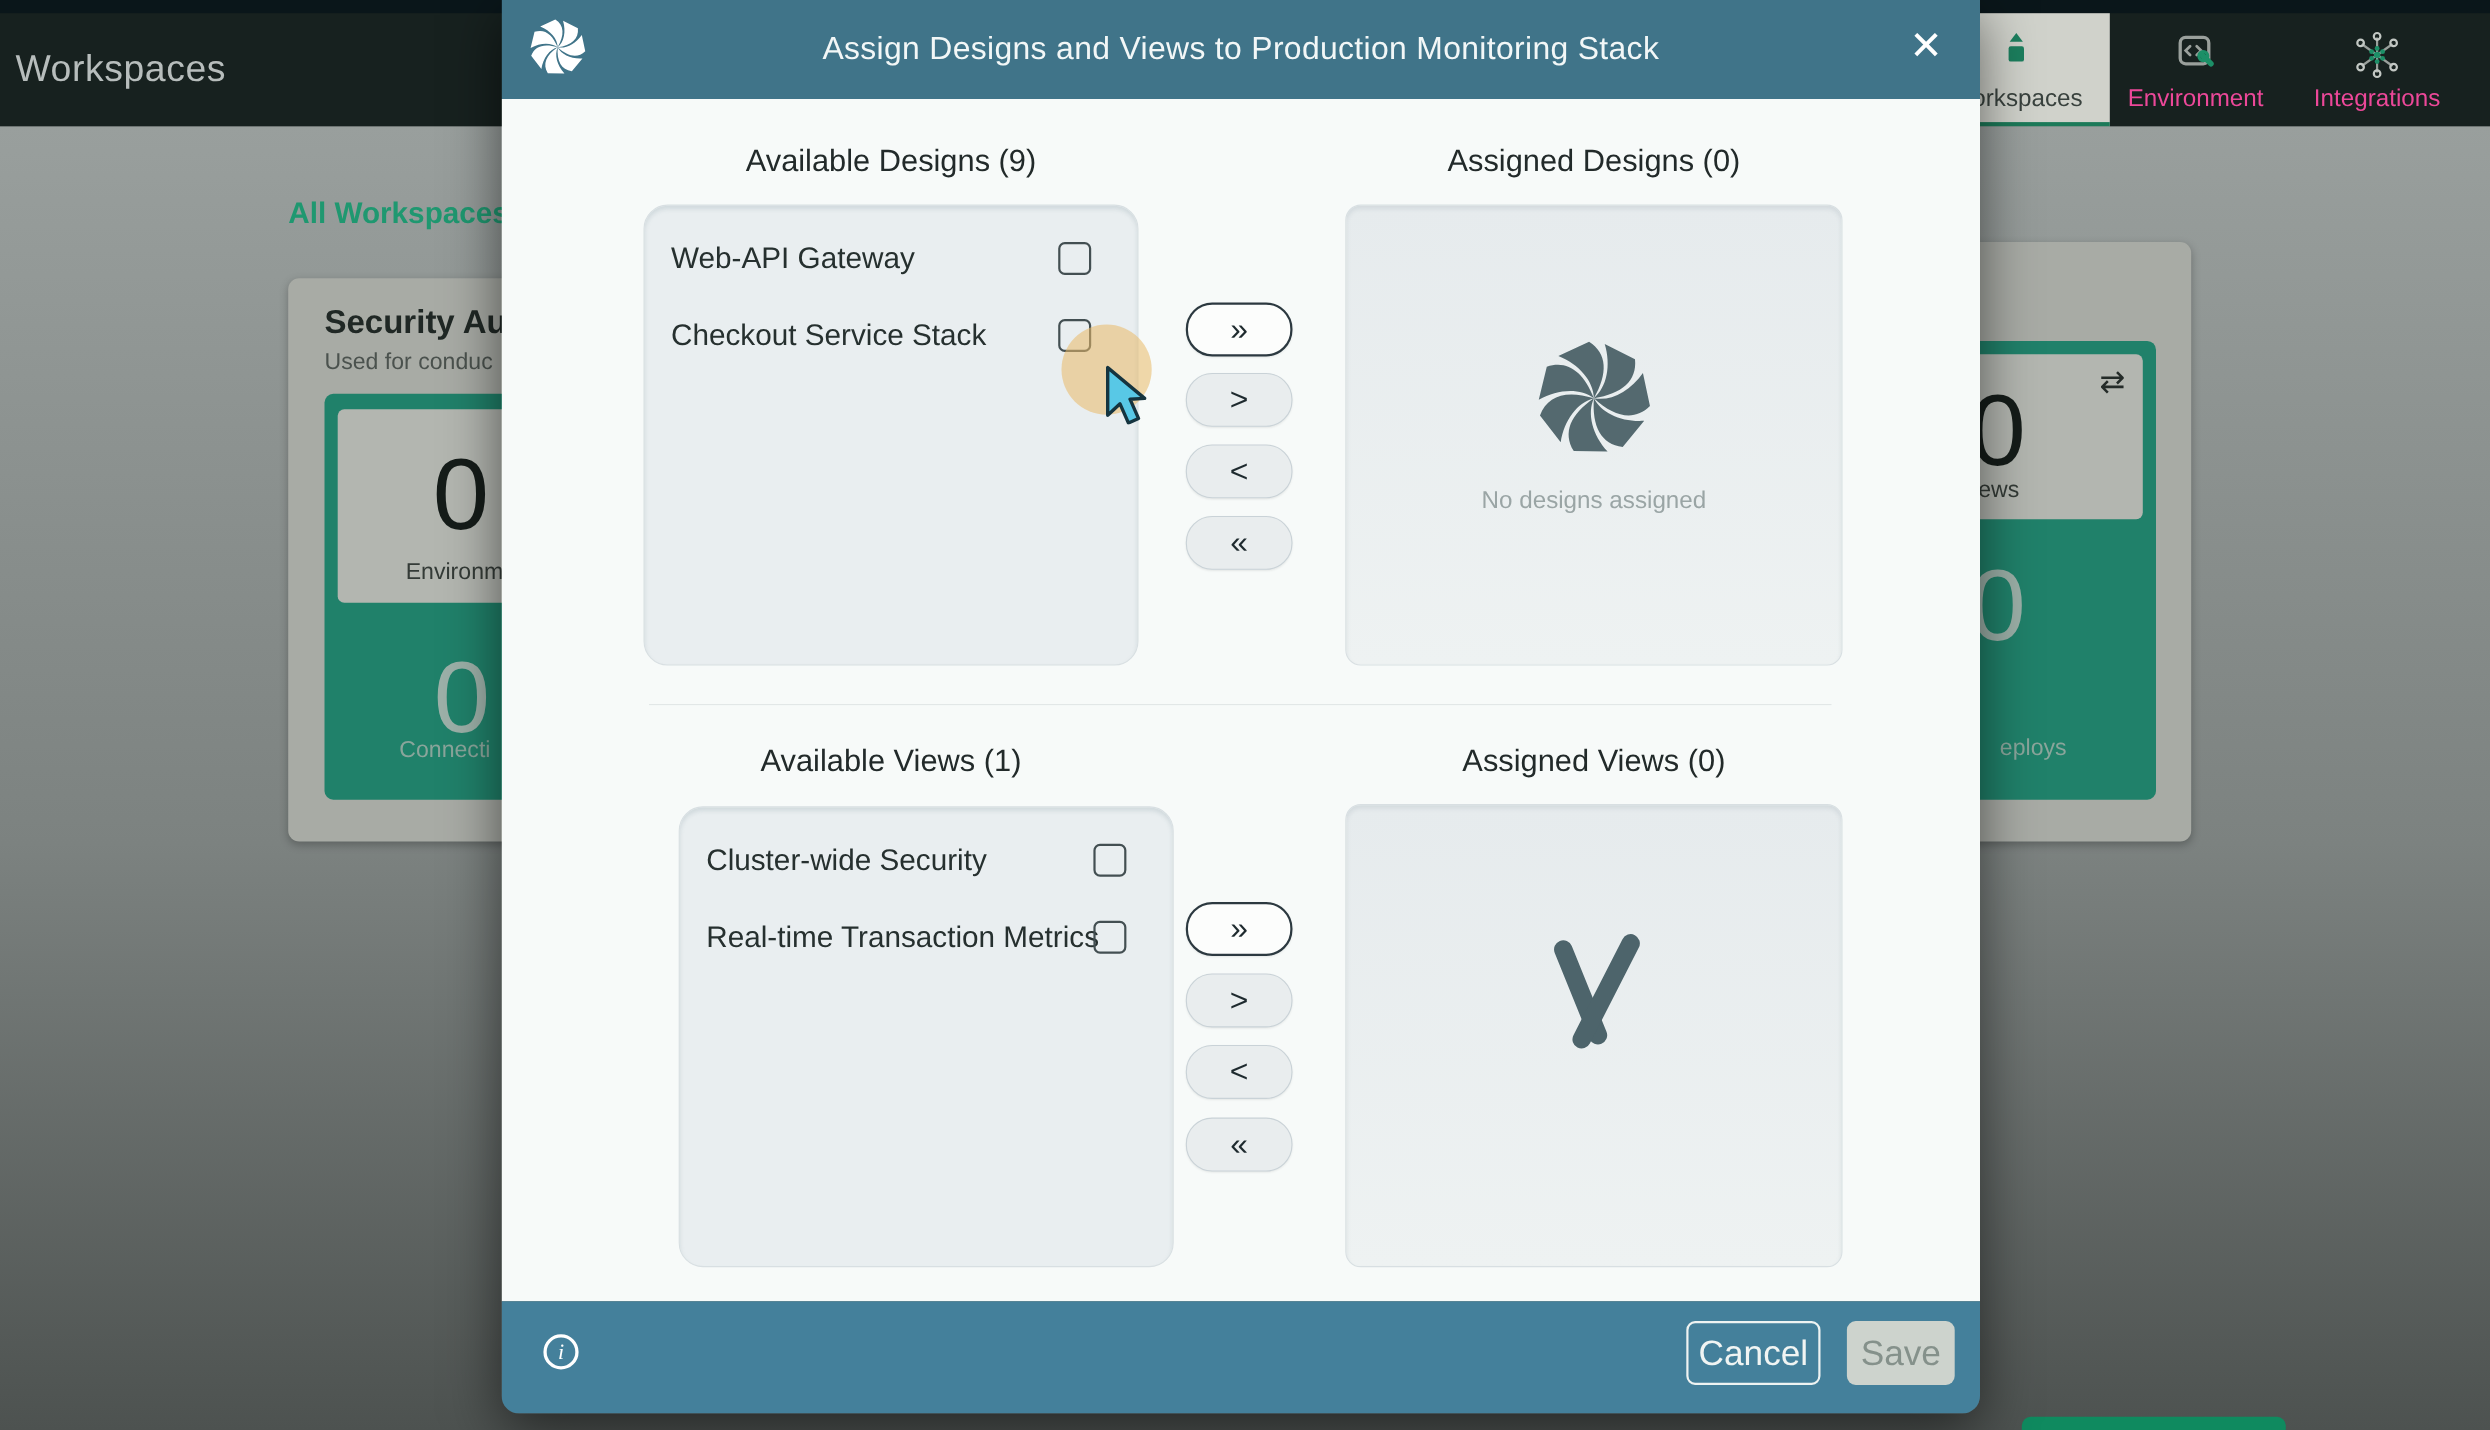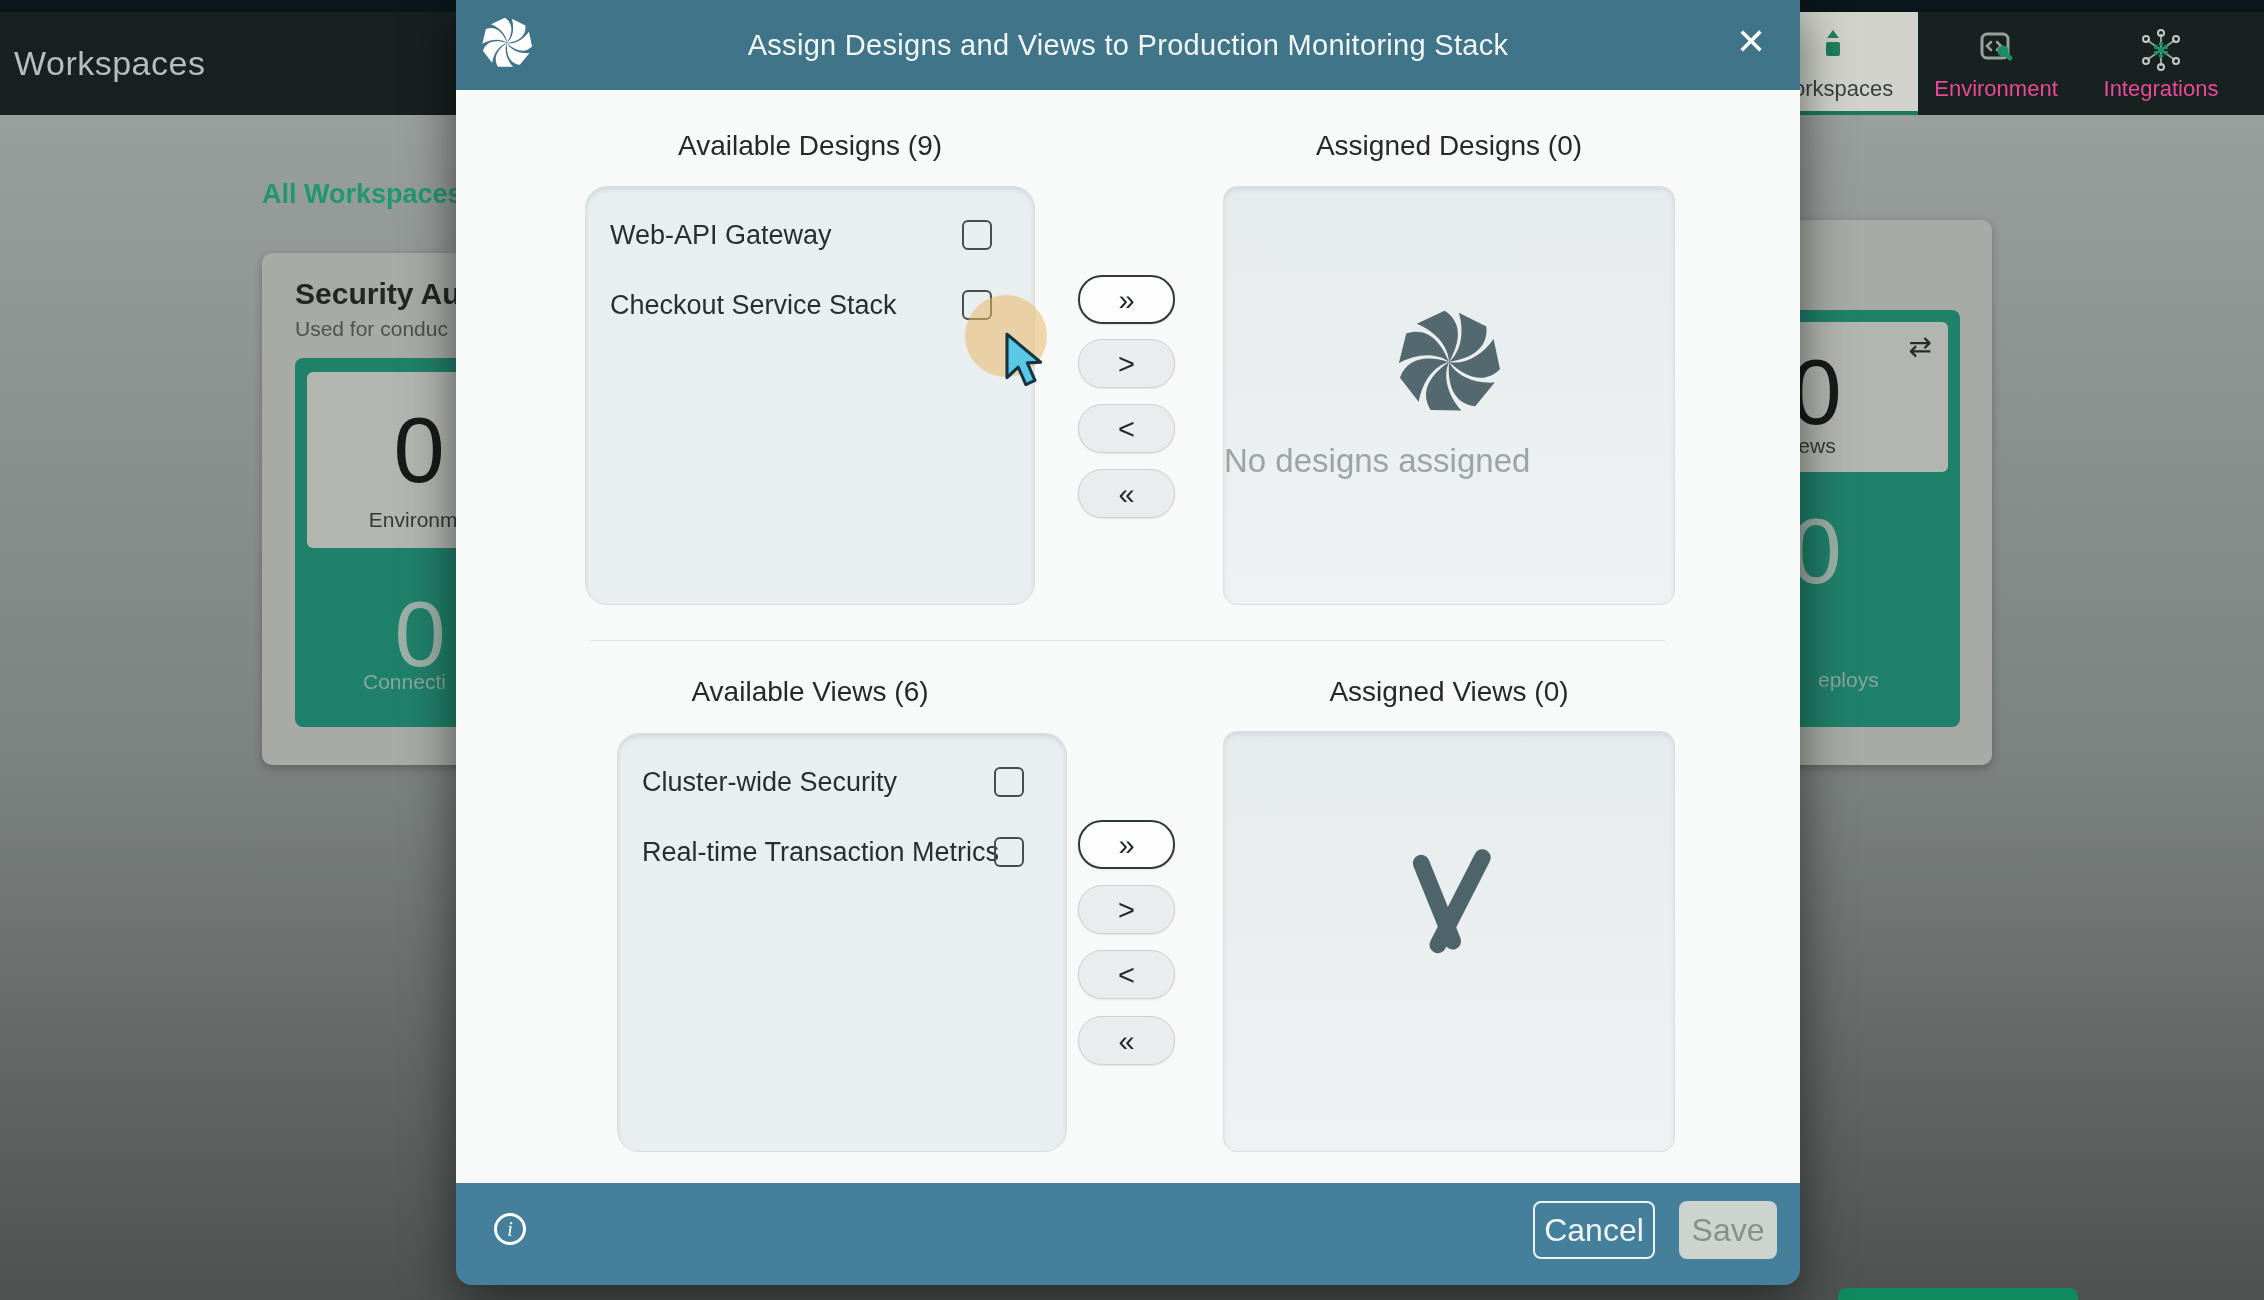--- a/index.html
+++ b/index.html
@@ -81,21 +81,21 @@
   .tbtn { position:absolute; left:0; width:97px; height:49px; border-radius:24px; background:#e9edee;
     border:1px solid #c9d2d7; text-align:center; font-size:29px; line-height:46px; color:#1e2a2e; cursor:pointer;
     box-shadow:0 1px 2px rgba(0,0,0,0.08); }
   .tbtn-primary { background:#fcfdfc; border:2px solid #2c3940; line-height:44px; }
   .tg1 .t1{top:185px;} .tg1 .t2{top:249px;} .tg1 .t3{top:314px;} .tg1 .t4{top:379px;}
   .tg2 .t1{top:730px;} .tg2 .t2{top:795px;} .tg2 .t3{top:860px;} .tg2 .t4{top:926px;}
 
   .empty-logo { position:absolute; left:50%; transform:translateX(-50%); }
   .el-1 { top:116px; }
   .el-2 { top:112px; }
-  .empty-text { position:absolute; left:0; width:100%; font-size:33px; color:#9aa5a5; }
+  .empty-text { position:absolute; left:0; width:100%; text-align:center; font-size:22px; color:#9aa5a5; }
   .et-1 { top:255px; }
   .et-2 { top:256px; }
 
   .divider { position:absolute; left:134px; top:550px; width:1075px; height:1px; background:#e2e7e7; }
 
   .dlg-footer { position:absolute; left:0; top:1183px; width:100%; height:102px; background:#44809b; }
   .info-icon { position:absolute; left:38px; top:30px; width:32px; height:32px; border:3px solid #ffffff;
     border-radius:50%; color:#ffffff; text-align:center; font-size:20px; line-height:27px; font-family:"Liberation Serif", serif; font-style:italic; cursor:pointer; }
   .btn { position:absolute; top:18px; height:58px; border-radius:8px; text-align:center; font-size:32px; cursor:pointer; }
   .btn-cancel { left:1077px; width:122px; border:2px solid #eef3f2; color:#f0f4f3; line-height:54px; background:transparent; }
@@ -248,21 +248,21 @@
             <path d="M0,0 C12,-10 16,-30 10,-50 L38,-36 C40,-16 26,-4 0,0 Z" transform="rotate(205.71)"></path>
             <path d="M0,0 C12,-10 16,-30 10,-50 L38,-36 C40,-16 26,-4 0,0 Z" transform="rotate(257.14)"></path>
             <path d="M0,0 C12,-10 16,-30 10,-50 L38,-36 C40,-16 26,-4 0,0 Z" transform="rotate(308.57)"></path>
           </g>
         </svg>
         <div class="empty-text et-1">No designs assigned</div>
       </div>
 
       <div class="divider"></div>
 
-      <div class="col-header ch-avail row2">Available Views (6)</div>
+      <div class="col-header ch-avail row2">Available Views (1)</div>
       <div class="col-header ch-assign row2">Assigned Views (0)</div>
 
       <div class="panel lp2">
         <div class="list-row lr-a">
           <span class="list-label">Cluster-wide Security</span>
           <span class="checkbox"></span>
         </div>
         <div class="list-row lr-b">
           <span class="list-label">Real-time Transaction Metrics</span>
           <span class="checkbox"></span>

